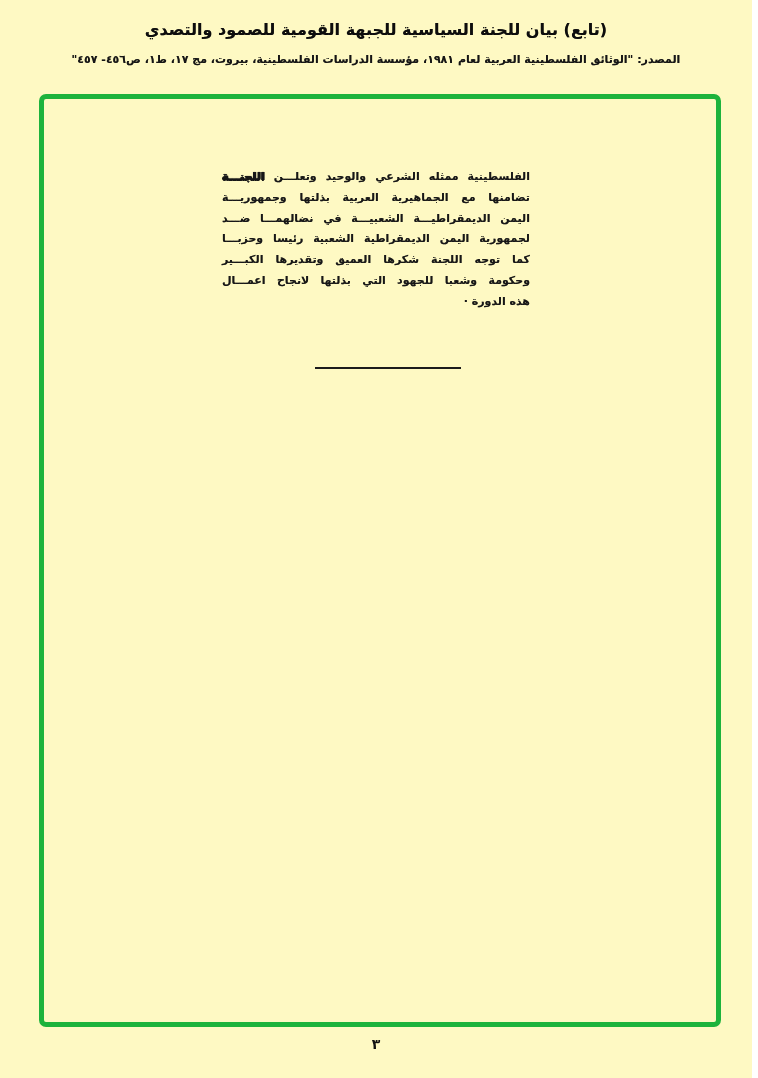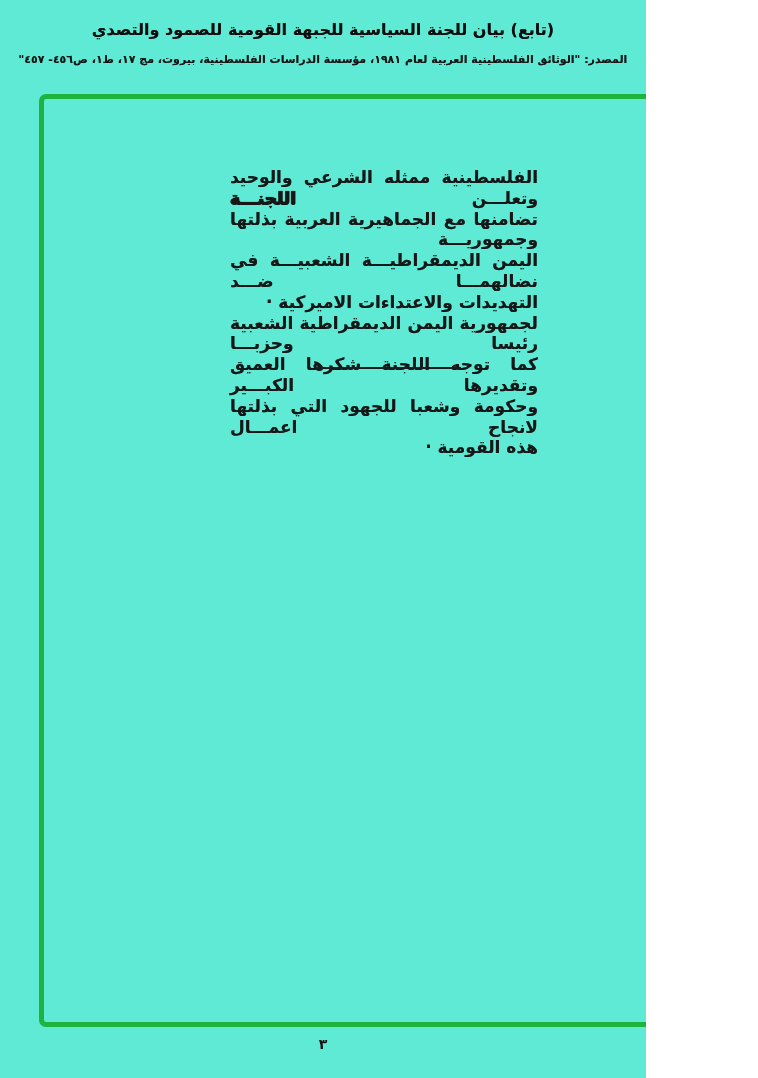--- a/index.html
+++ b/index.html
@@ -2,23 +2,23 @@
 <html lang="ar" style="--frame-green: #1db33c; --ink: #171717;"><head>
 <meta charset="utf-8">
 <style>
   html, body {
     margin: 0;
     padding: 0;
     background: #ffffff;
   }
   .page {
     position: relative;
-    width: 646px;
+    width: 752px;
     height: 1078px;
-    background: #5eead4;
+    background: #fef9c3;
     overflow: hidden;
     font-family: "DejaVu Sans", sans-serif;
     color: var(--ink, #171717);
   }
   .doc-title {
     position: absolute;
     top: 20px;
     left: 0;
     width: 100%;
     text-align: center;
@@ -46,25 +46,25 @@
     top: 94px;
     width: 682px;
     height: 933px;
     box-sizing: border-box;
     border: 5px solid var(--frame-green, #1db33c);
     border-radius: 7px;
     background: transparent;
   }
   .text-block {
     position: absolute;
-    left: 230px;
+    left: 222px;
     top: 167px;
     width: 308px;
     direction: rtl;
-    font-size: 17px;
+    font-size: 11px;
     font-weight: 700;
     line-height: 20.8px;
     color: var(--ink, #171717);
     text-shadow: 0 0 0.4px rgba(0,0,0,0.5);
   }
   .text-block p.line {
     margin: 0;
     padding: 0;
     white-space: normal;
   }
@@ -115,24 +115,23 @@
   <div class="doc-title">(تابع) بيان للجنة السياسية للجبهة القومية للصمود والتصدي</div>
 
   <div class="doc-source">المصدر: "الوثائق الفلسطينية العربية لعام ١٩٨١، مؤسسة الدراسات الفلسطينية، بيروت، مج ١٧، ط١، ص٤٥٦- ٤٥٧"</div>
 
   <div class="green-frame"></div>
 
   <div class="text-block">
     <p class="line just"><span>الفلسطينية ممثله الشرعي والوحيد وتعلـــن</span> <span class="smudge">اللجنـــة</span></p>
     <p class="line just">تضامنها مع الجماهيرية العربية بذلتها وجمهوريـــة</p>
     <p class="line just">اليمن الديمقراطيـــة الشعبيـــة في نضالهمـــا ضـــد</p>
-    <p class="line endline">التهديدات والاعتداءات الاميركية ·</p>
     <p class="line just">لجمهورية اليمن الديمقراطية الشعبية رئيسا وحزبـــا</p>
     <p class="line just indent">كما توجه اللجنة شكرها العميق وتقديرها الكبـــير</p>
     <p class="line just">وحكومة وشعبا للجهود التي بذلتها لانجاح اعمـــال</p>
-    <p class="line endline">هذه القومية ·</p>
+    <p class="line endline">هذه الدورة ·</p>
   </div>
 
   <div class="divider"></div>
 
   <div class="page-number">٣</div>
 
 </div>
 
 </body></html>

